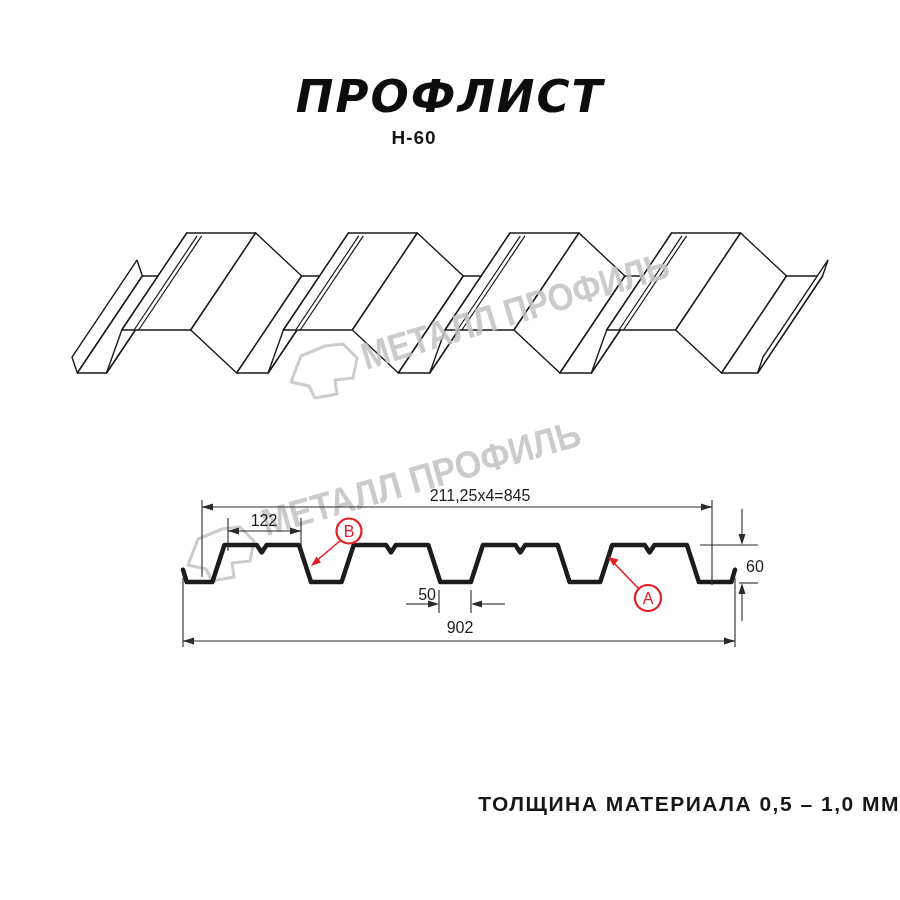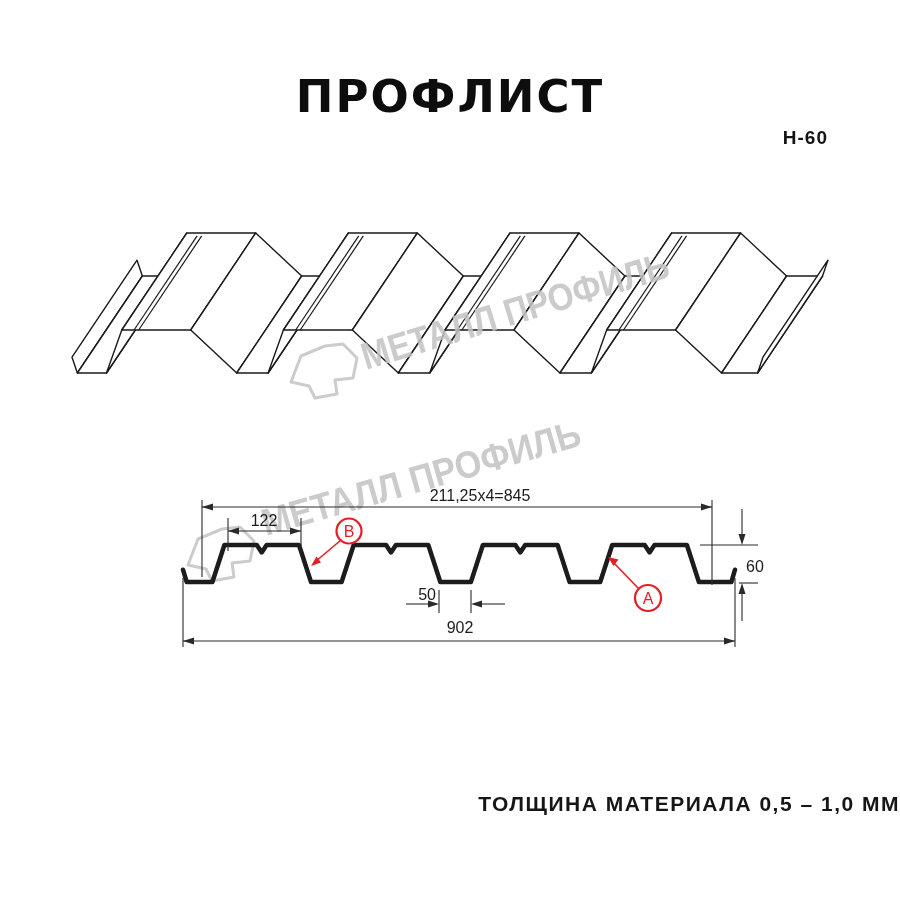--- a/index.html
+++ b/index.html
@@ -1,21 +1,21 @@
 <!DOCTYPE html>
 <html><head>
 <meta charset="utf-8">
 <style>
   html,body{margin:0;padding:0;background:#fff;}
   #page{position:relative;width:900px;height:900px;background:#ffffff;overflow:hidden;
         font-family:"Liberation Sans","DejaVu Sans",sans-serif;}
   .title{position:absolute;top:70px;left:0;width:900px;text-align:center;
          font-size:45px;font-weight:bold;letter-spacing:2px;color:#0d0d0d;
-         font-family:"DejaVu Sans","Liberation Sans",sans-serif;}
-  .subtitle{position:absolute;top:127px;left:0;width:828px;text-align:right;
+         font-family:"DejaVu Sans","Liberation Sans",sans-serif;font-style:italic;}
+  .subtitle{position:absolute;top:127px;left:0;width:828px;text-align:center;
          font-size:19px;font-weight:bold;letter-spacing:1px;color:#141414;}
   .footnote{position:absolute;top:792px;left:0;width:900px;text-align:right;
          font-size:21px;font-weight:bold;letter-spacing:1.5px;color:#161616;}
   svg text{font-family:"Liberation Sans","DejaVu Sans",sans-serif;}
   .dimtxt{font-size:16px;fill:#1c1c1c;}
   .wmtxt{font-size:38px;font-weight:bold;fill:#c3c3c3;opacity:.85;}
 </style>
 </head>
 <body>
 

